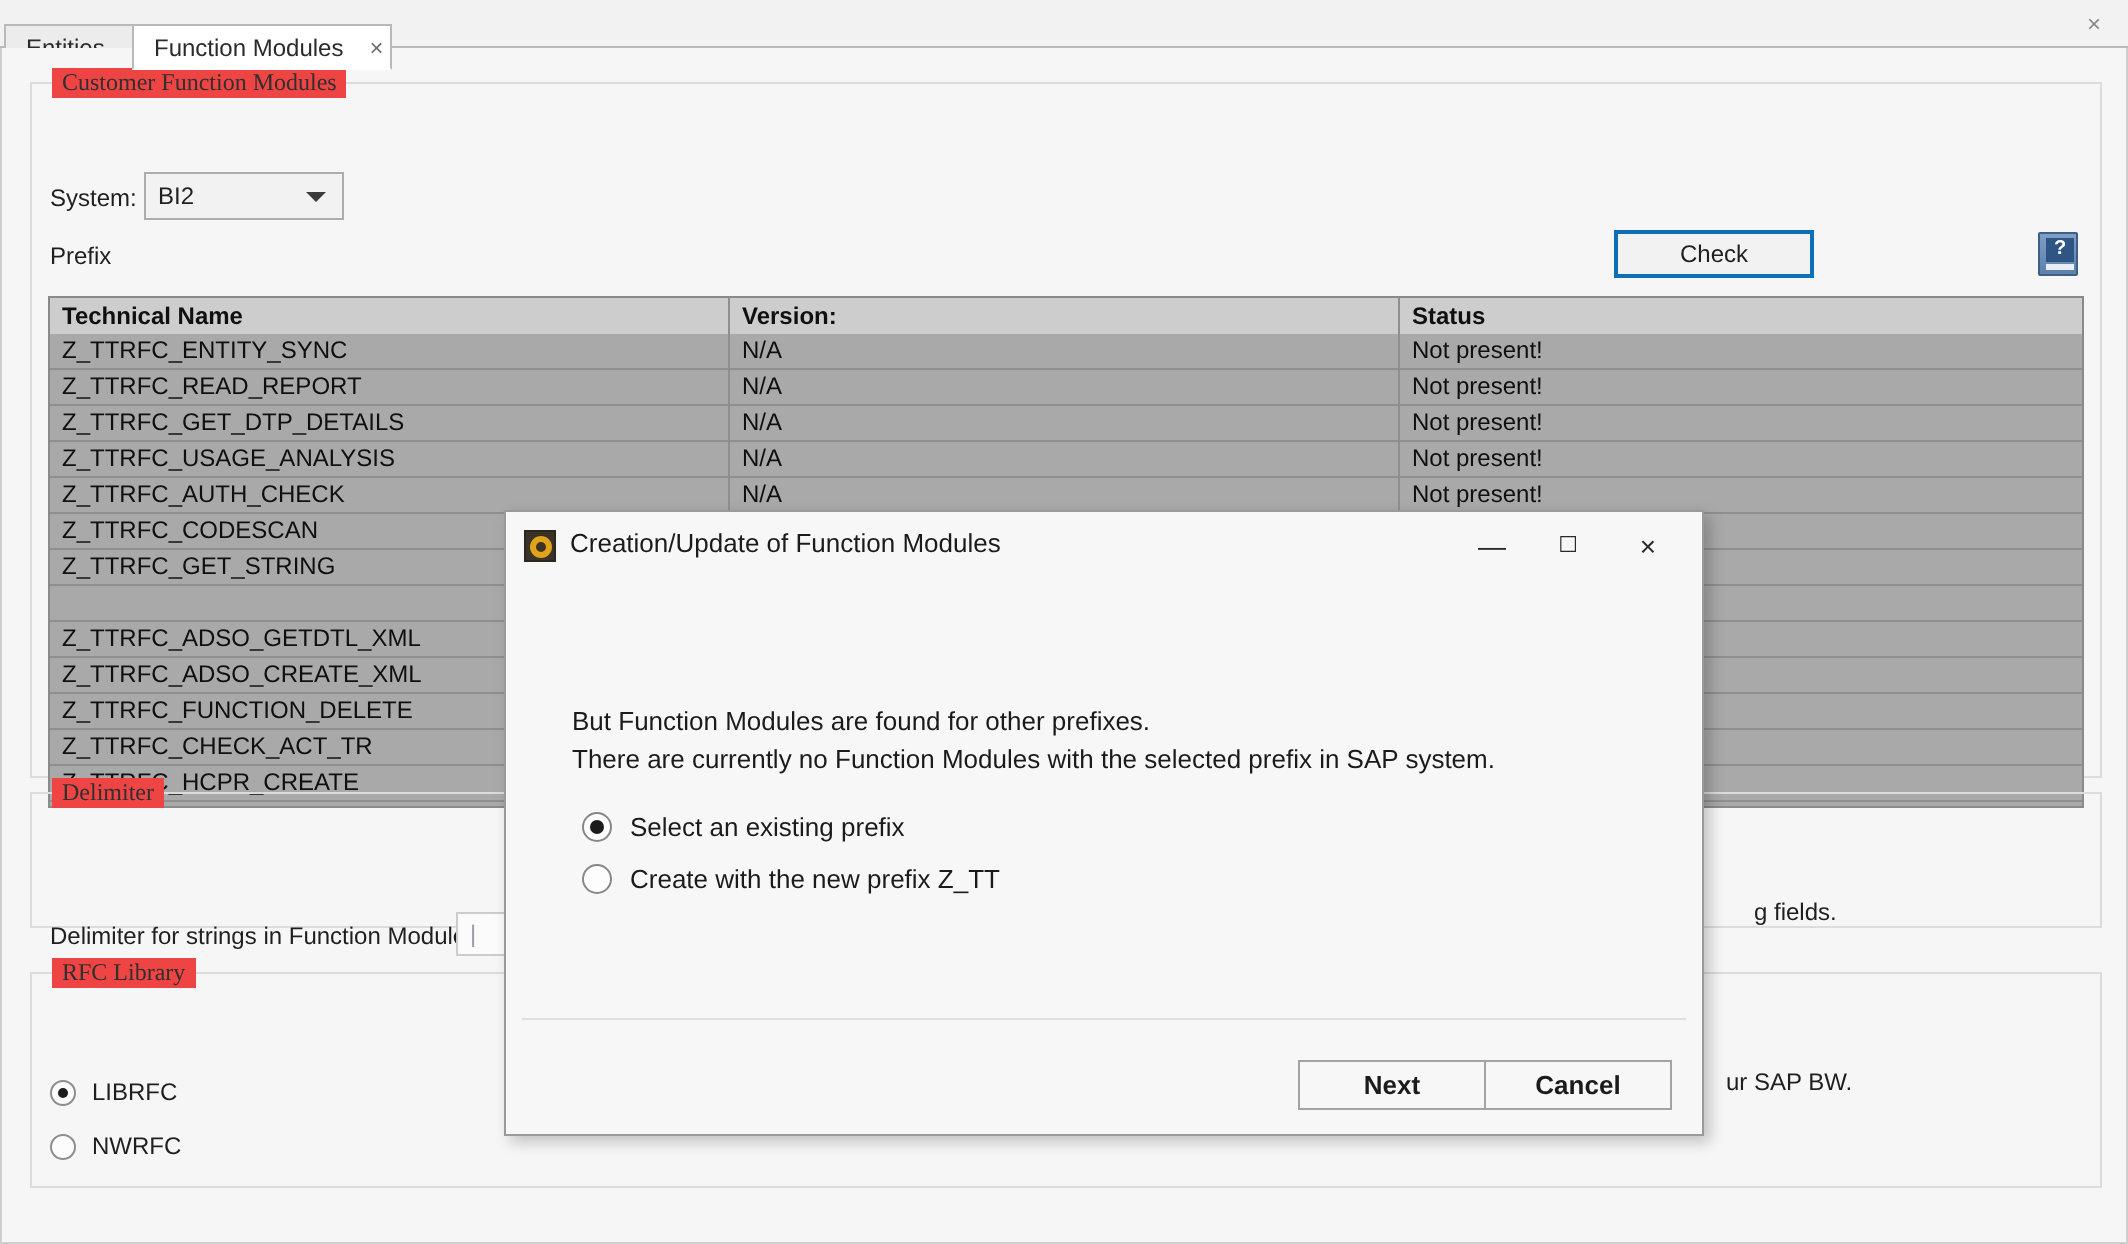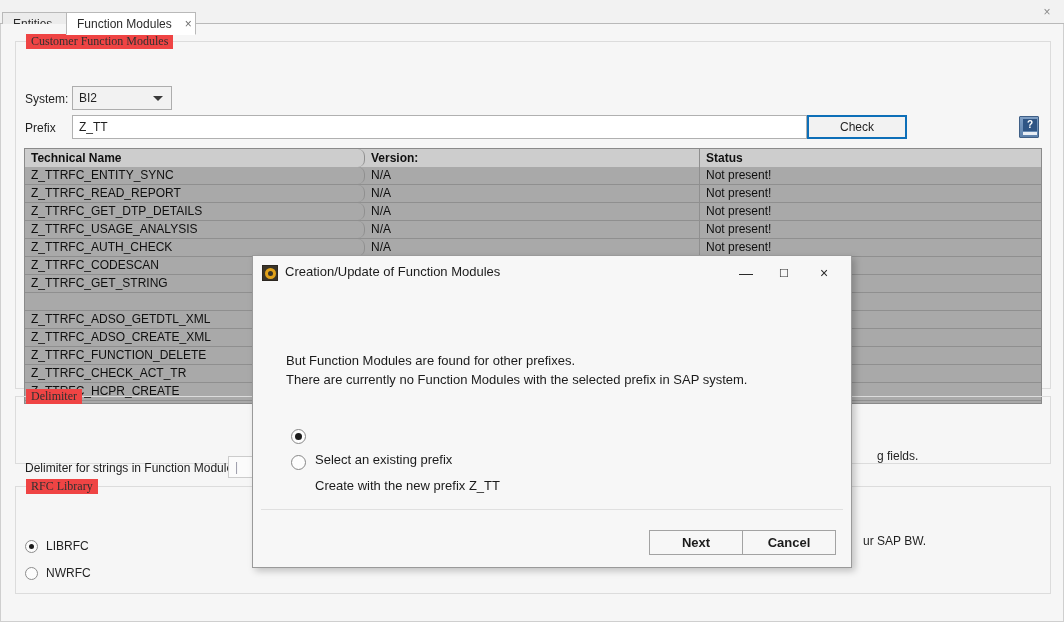--- a/index.html
+++ b/index.html
@@ -149,21 +149,21 @@
     overflow: hidden;
   }
   #fm-head { display: flex; height: 18px; background: #cdcdcd; }
   #fm-head .th {
     font-size: 12px; font-weight: bold; color: #101010;
     line-height: 18px;
     padding-left: 6px;
     border-right: 1px solid #8f8f8f;
     overflow: hidden; white-space: nowrap;
   }
-  .col-name { width: 340px; border-radius: 7px; }
+  .col-name { width: 340px; }
   .col-ver  { width: 335px; }
   .col-stat { width: 341px; border-right: none !important; }
 
   .fm-row { display: flex; height: 18px; border-bottom: 1px solid #8f8f8f; }
   .fm-row .td {
     font-size: 12px; color: #0f0f0f; line-height: 17px;
     padding-left: 6px;
     border-right: 1px solid #8f8f8f;
     overflow: hidden; white-space: nowrap;
   }
@@ -240,21 +240,21 @@
   .dlg-radio-row { display: flex; align-items: center; }
   .dlg-radio {
     width: 15px; height: 15px; border-radius: 50%;
     border: 1px solid #878787; background: #fdfdfd;
     margin-right: 9px; position: relative; flex: none;
   }
   .dlg-radio.checked::after {
     content: ""; position: absolute; left: 3px; top: 3px;
     width: 7px; height: 7px; border-radius: 50%; background: #1c1c1c;
   }
-  .dlg-radio-row .dlabel { font-size: 13px; color: #1b1b1b; white-space: nowrap; margin-top: 46px; }
+  .dlg-radio-row .dlabel { font-size: 13px; color: #1b1b1b; white-space: nowrap; }
 
   #dlg-sep {
     position: absolute; left: 8px; right: 8px; top: 253px;
     height: 1px; background: #e0e0e0;
   }
   .dlg-btn {
     position: absolute; top: 274px; height: 25px; width: 94px;
     background: #f7f7f7;
     border: 1px solid #a3a3a3;
     font-size: 13px; color: #1b1b1b;
@@ -284,23 +284,20 @@
     <span class="gb-title">Customer Function Modules</span>
   </div>
 
   <span class="lbl" id="lbl-system">System:</span>
   <div id="system-select">
     <span>BI2</span>
     <span class="caret"></span>
   </div>
 
   <span class="lbl" id="lbl-prefix">Prefix</span>
-  <div id="prefix-input">
-    <span>Z_TT</span>
-  </div>
 
   <div class="btn" id="btn-check">Check</div>
   <div class="btn" id="btn-saveprefix">Save prefix</div>
   <div id="btn-help">
     <span class="hq">?</span>
     <span class="hbar"></span>
   </div>
 
   <div id="fm-table">
     <div id="fm-head">

